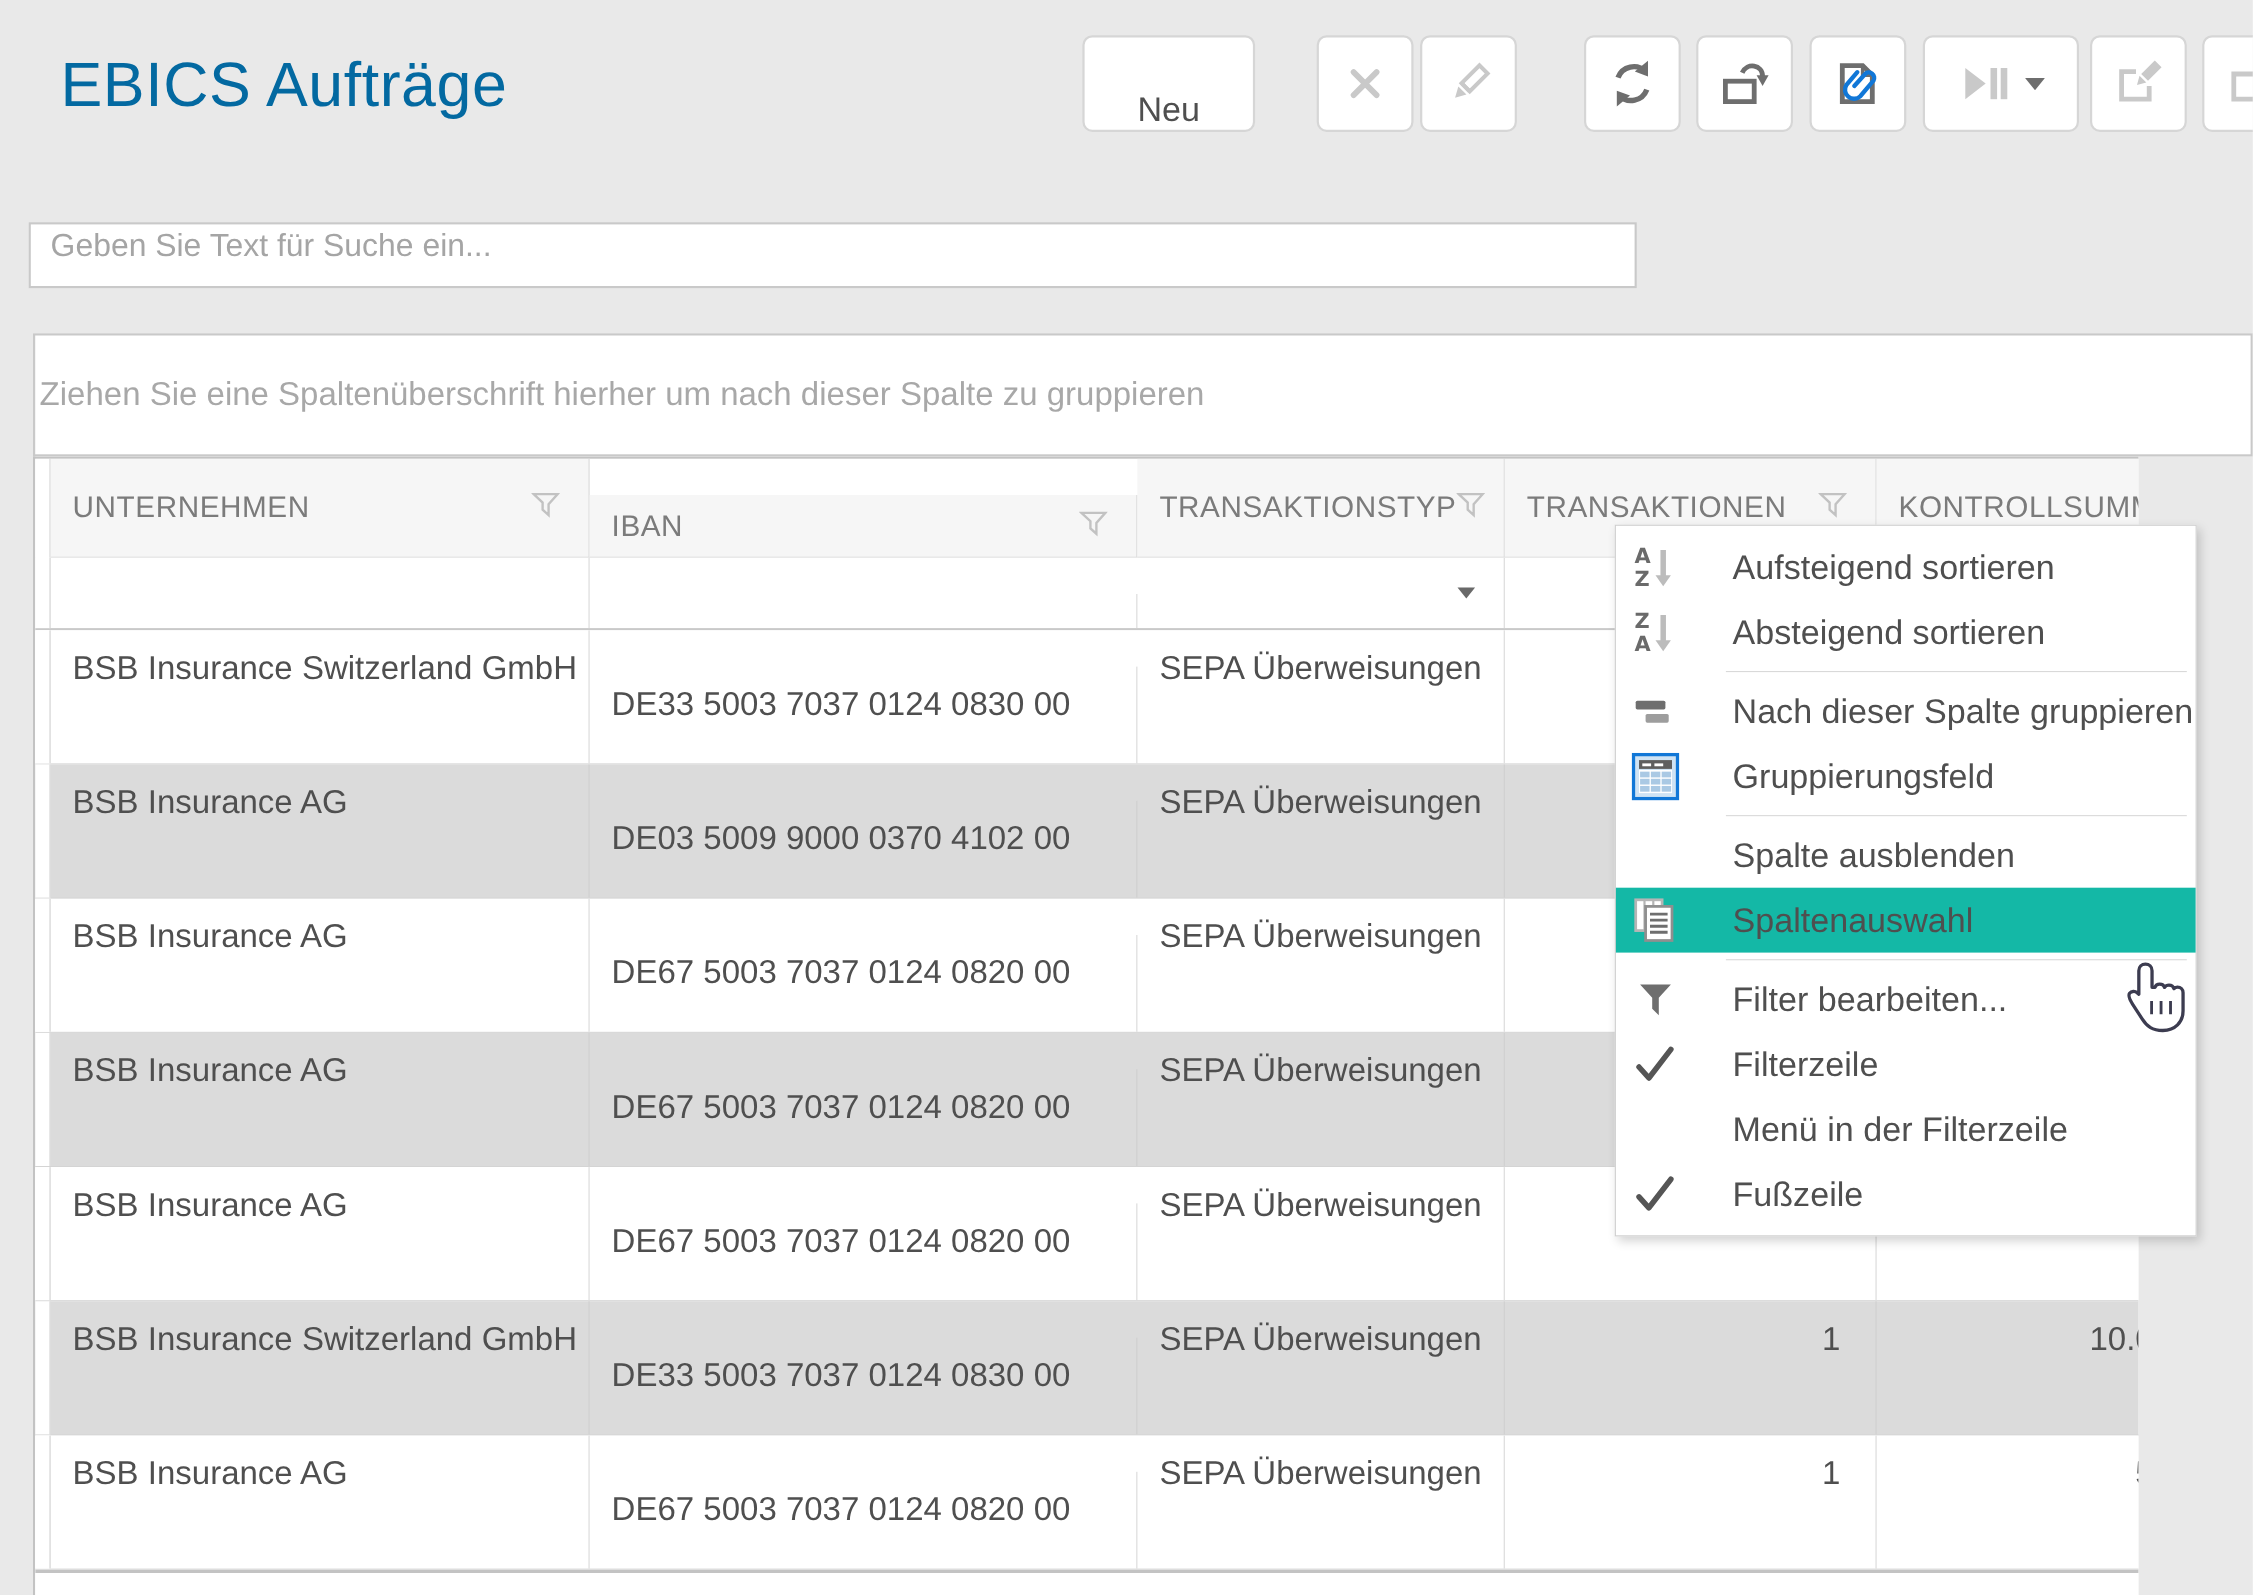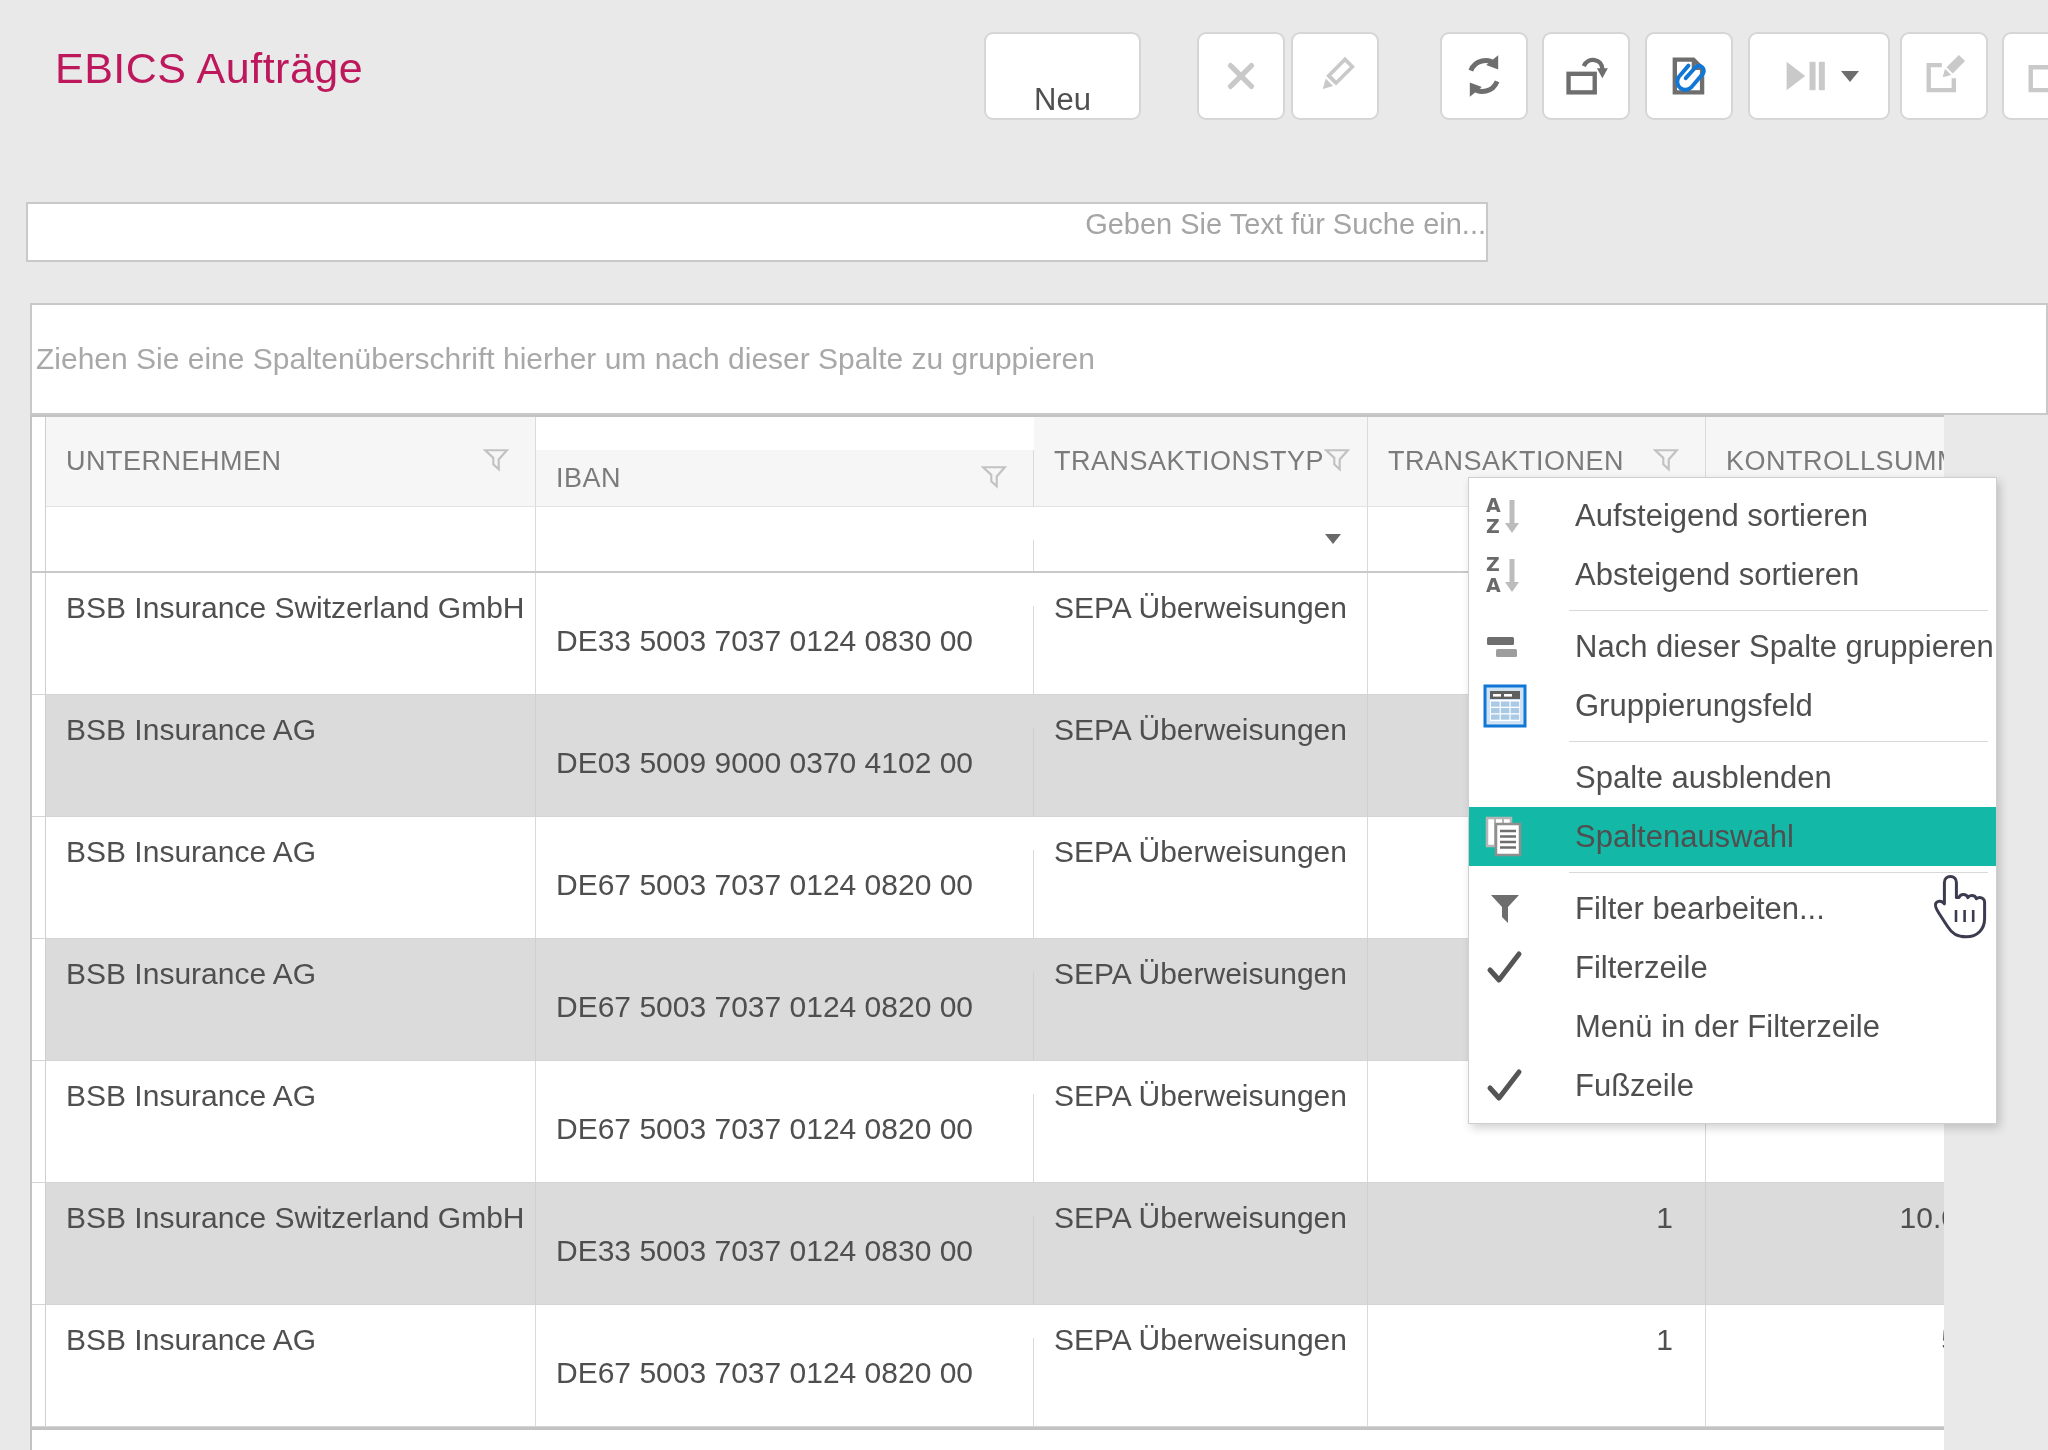--- a/index.html
+++ b/index.html
@@ -5,21 +5,21 @@
   html,body{margin:0;padding:0;}
   body{
     width:2048px;height:1450px;position:relative;overflow:hidden;
     background:#e9e9e9;
     font-family:"Liberation Sans","DejaVu Sans",sans-serif;
     color:#4f4f4f;
   }
   .abs{position:absolute;}
 
   
-  .page-title{left:55px;top:44px;font-size:43px;color:#be185d;letter-spacing:0.5px;}
+  .page-title{left:55px;top:44px;font-size:57px;color:#0369a1;letter-spacing:0.5px;}
   .tb-btn{
     top:32px;height:88px;background:#fff;border:2px solid #d6d6d6;border-radius:9px;
     display:flex;align-items:center;justify-content:center;box-sizing:border-box;
   }
   .tb-btn svg{display:block;}
   #btn-neu{left:984px;width:157px;font-size:31px;color:#4f4f4f;align-items:flex-end;}
   #btn-delete{left:1197px;width:88px;}
   #btn-edit{left:1291px;width:88px;}
   #btn-refresh{left:1440px;width:88px;}
   #btn-restore{left:1542px;width:88px;}
@@ -27,21 +27,20 @@
   #btn-run{left:1748px;width:142px;gap:14px;}
   #btn-editform{left:1900px;width:88px;}
   #btn-export{left:2002px;width:88px;}
   .caret-down{width:0;height:0;border-left:9px solid transparent;border-right:9px solid transparent;border-top:11px solid #6e6e6e;}
 
   
   .search-box{
     left:26px;top:202px;width:1462px;height:60px;background:#fff;border:2px solid #c9c9c9;
     box-sizing:border-box;font-size:29px;padding:0 0 16px 18px;color:#404040;outline:none;
     font-family:"Liberation Sans","DejaVu Sans",sans-serif;
-    text-align:right;
   }
   .search-box::placeholder{color:#a5a5a5;opacity:1;}
 
   
   .group-panel{
     left:30px;top:303px;width:2018px;height:112px;background:#fff;border:2px solid #c9c9c9;
     box-sizing:border-box;display:flex;align-items:center;padding-left:4px;
   }
   .group-panel span{font-size:30px;color:#a8a8a8;}
 

